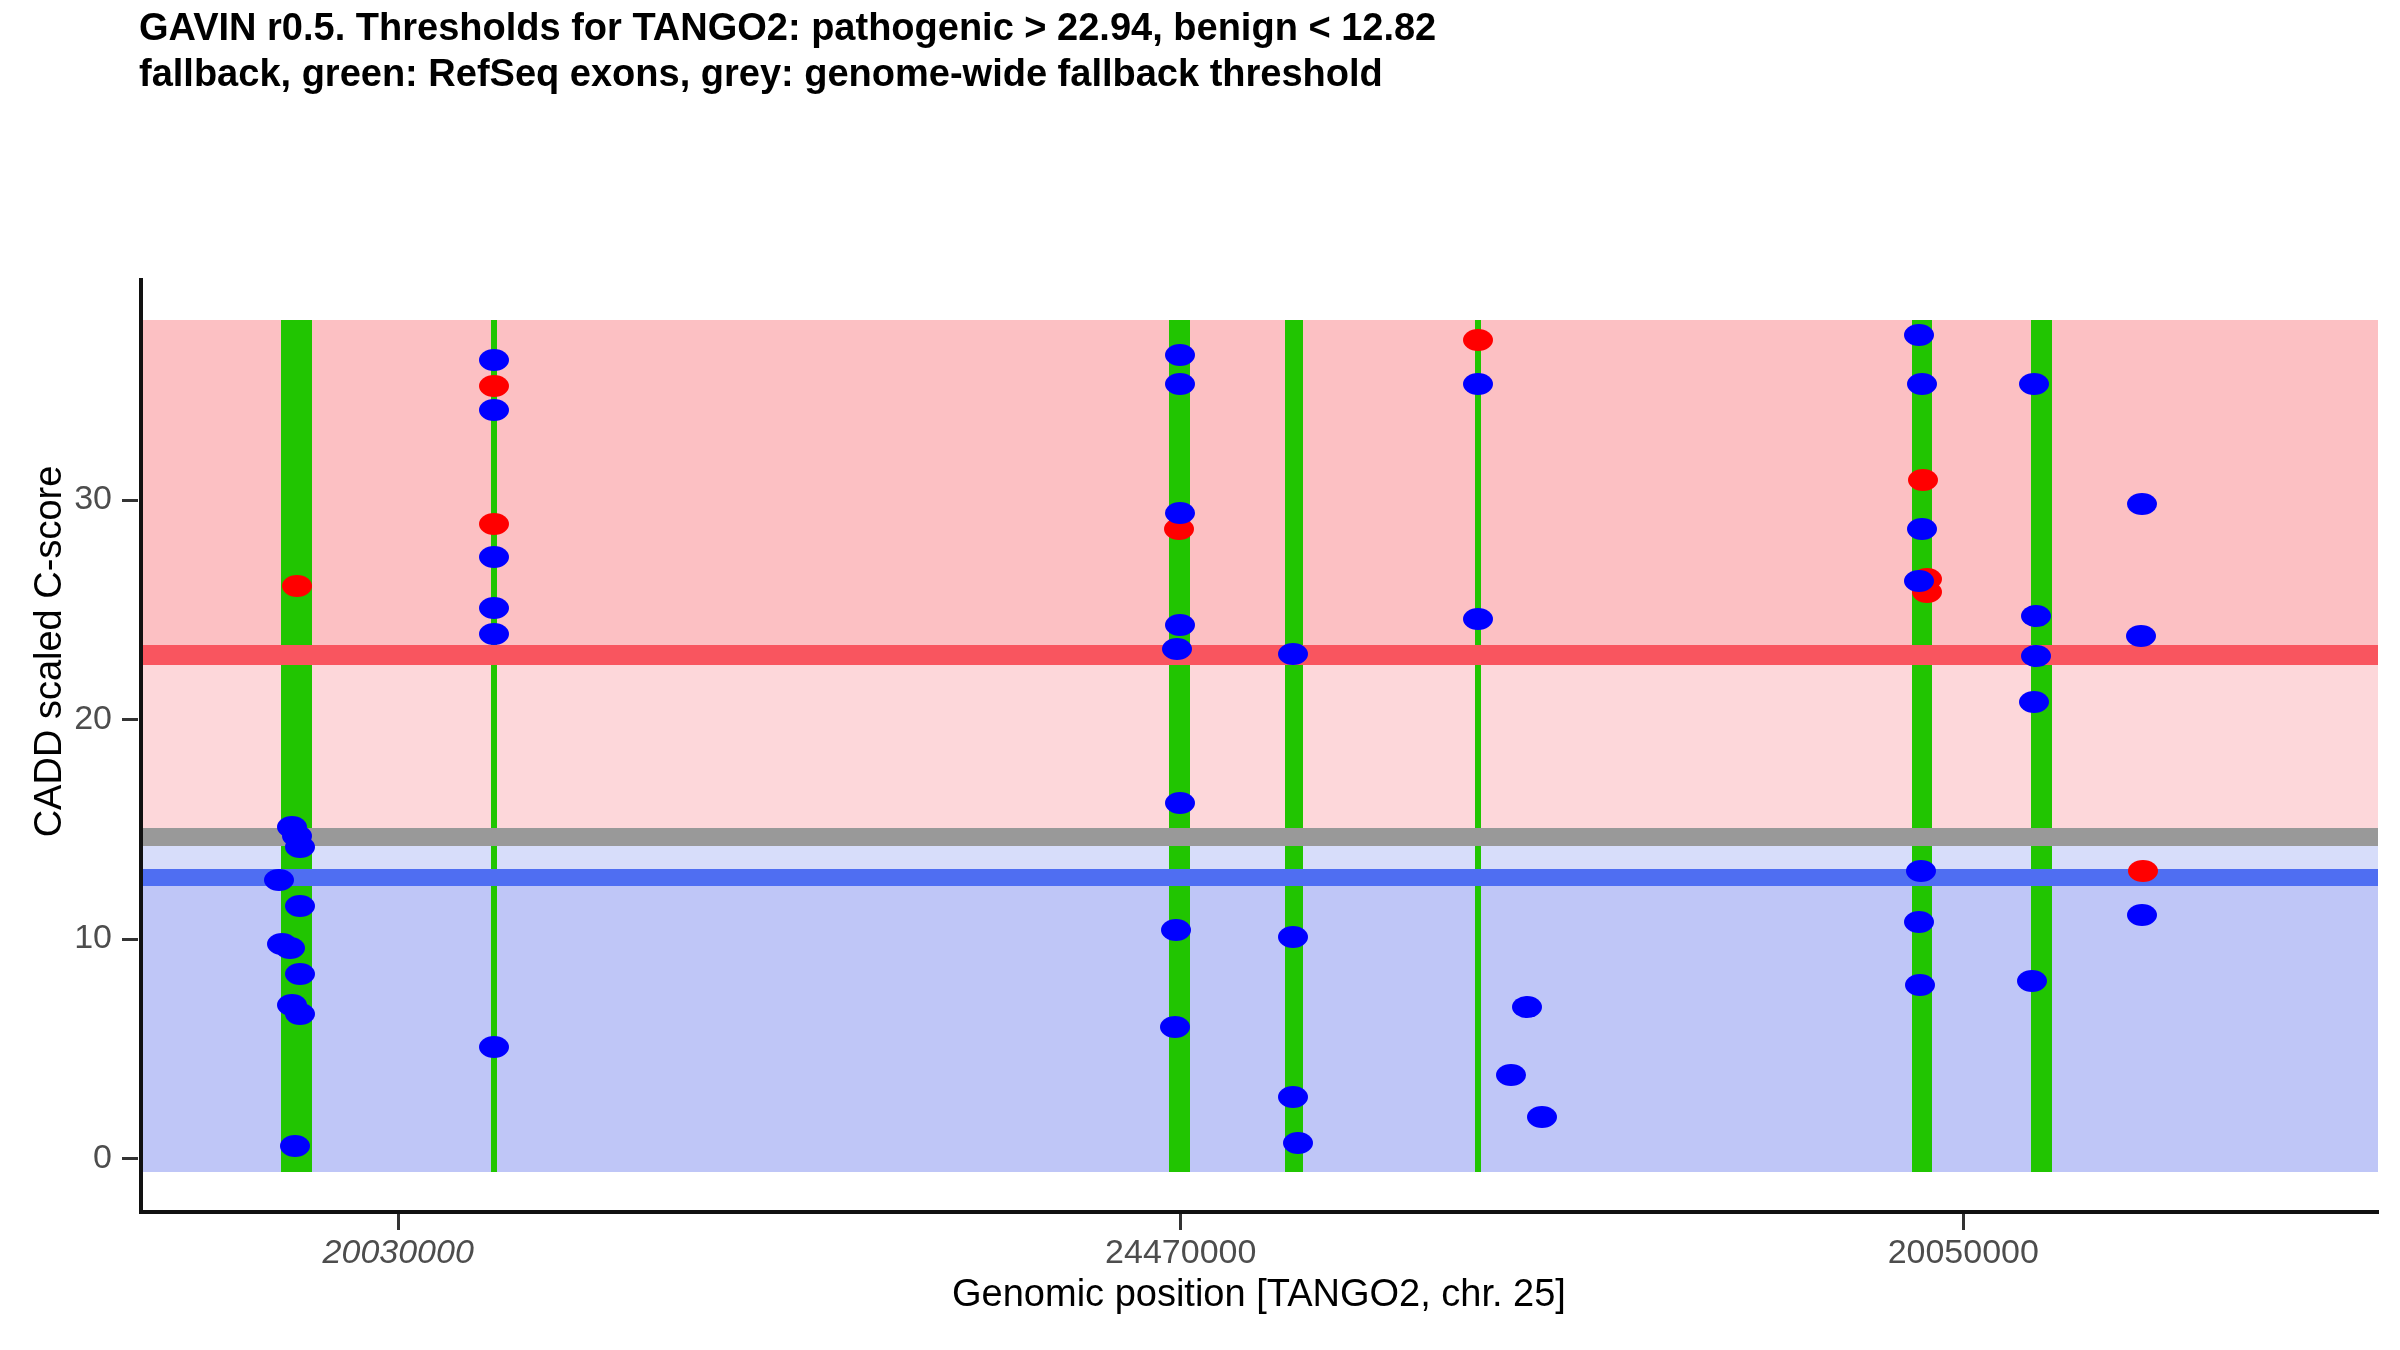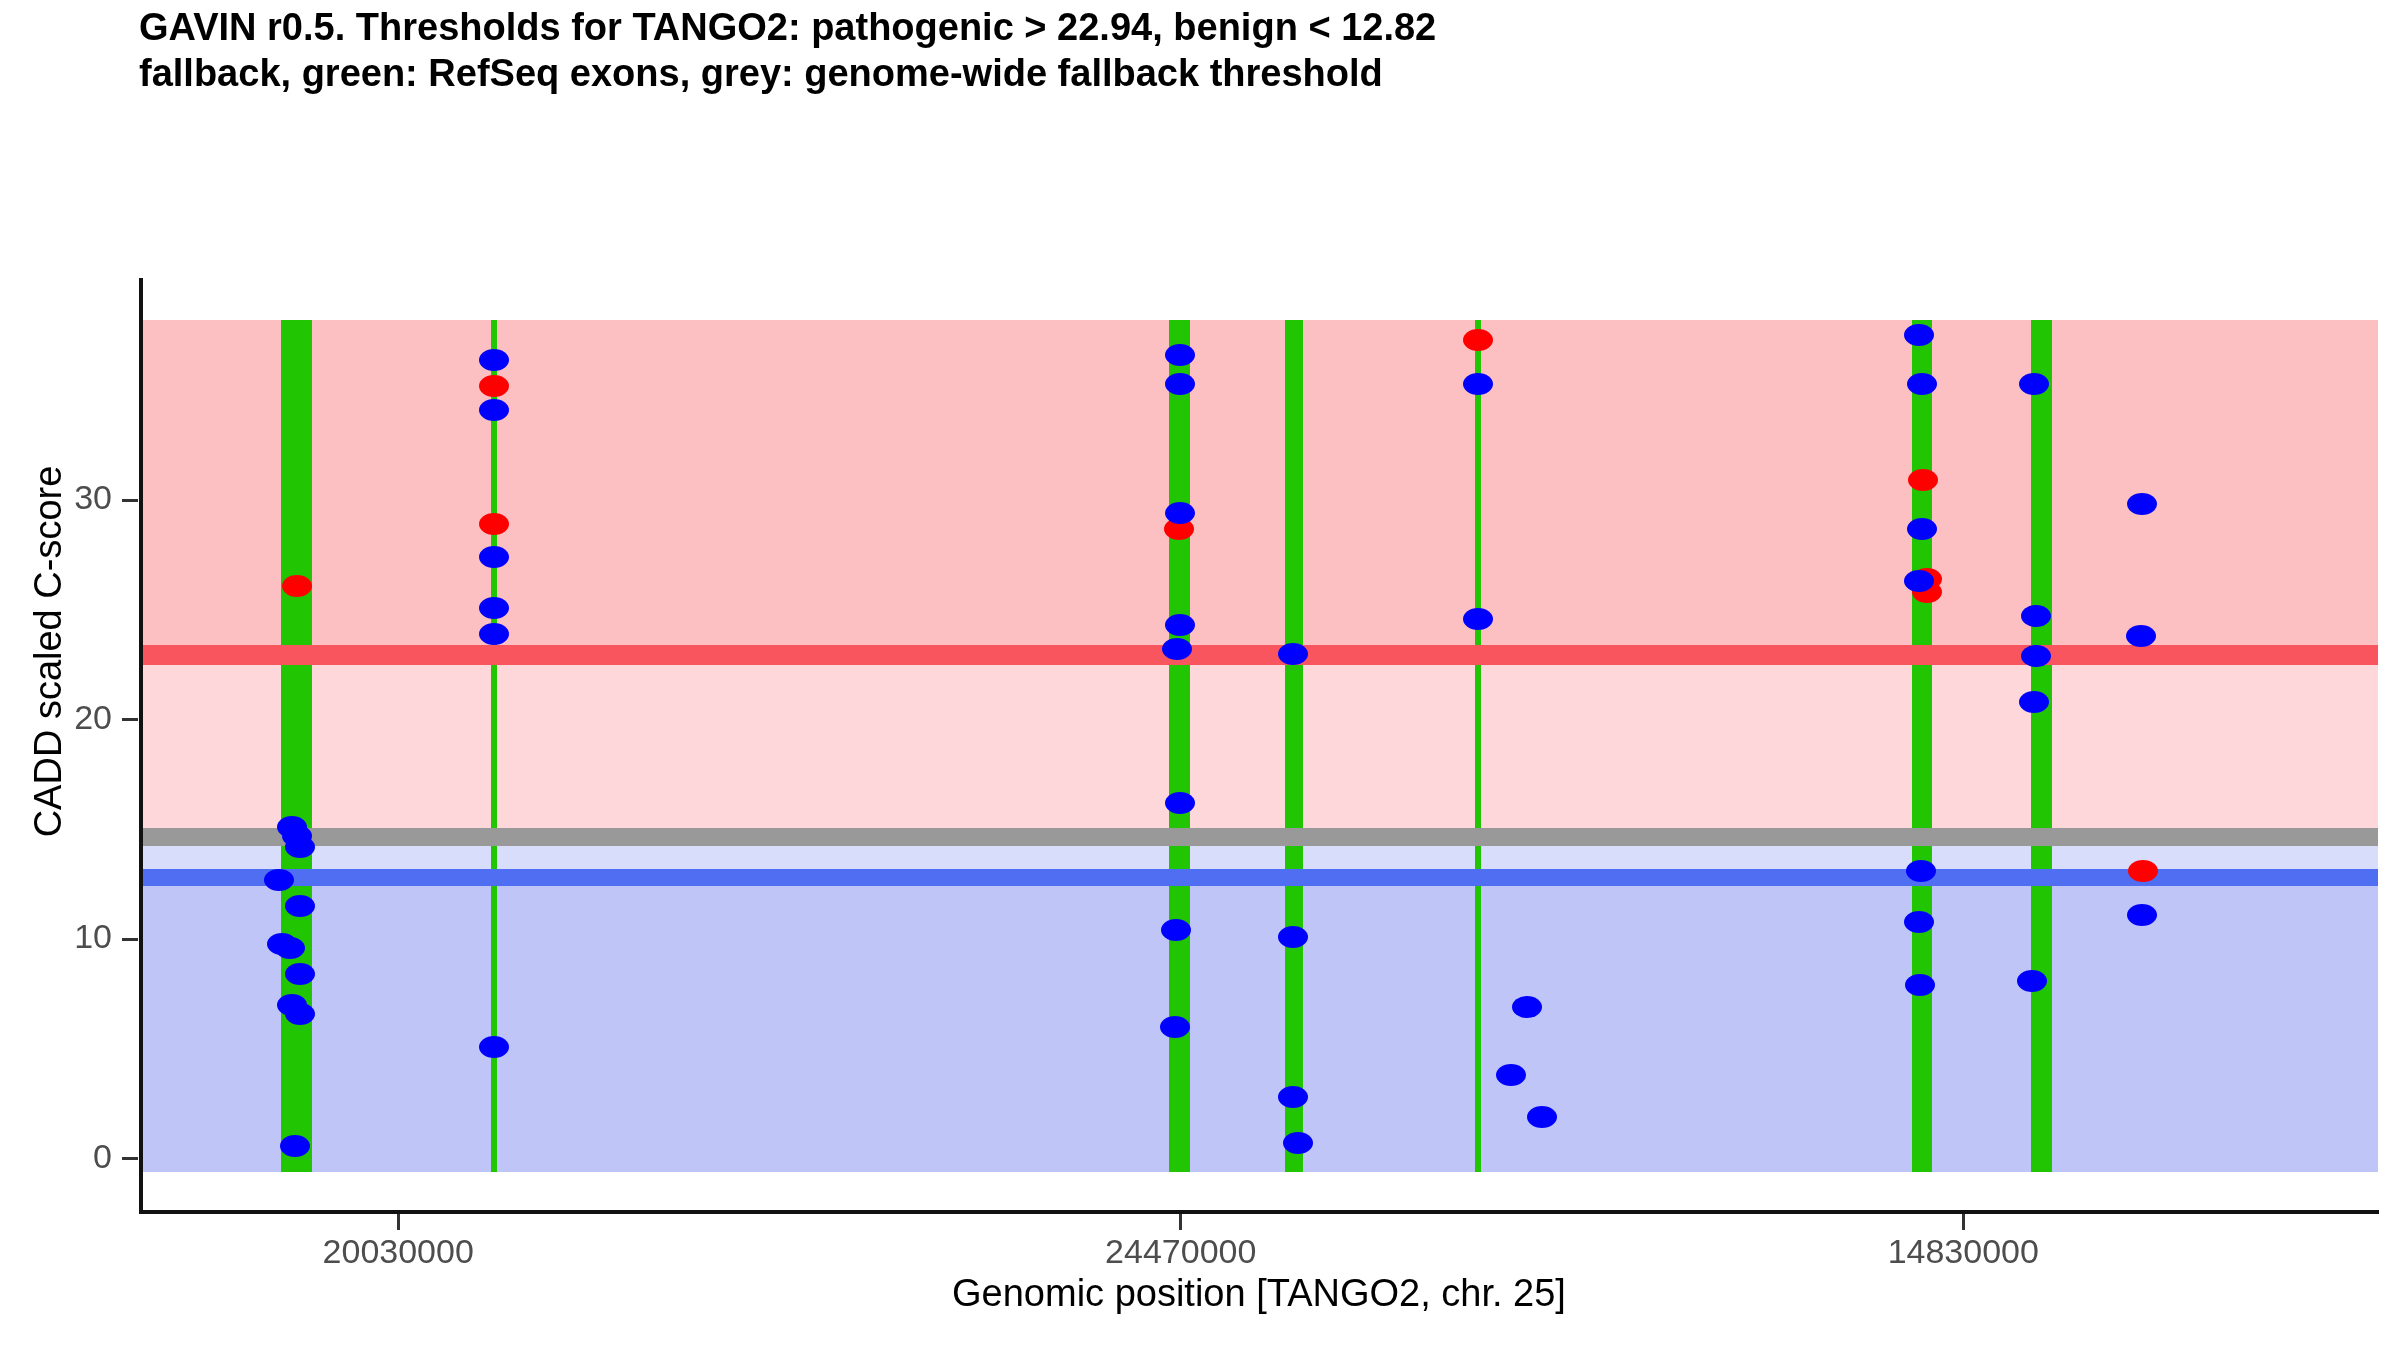--- a/index.html
+++ b/index.html
@@ -130,22 +130,22 @@
       <div class="ylabel" style="left: -8px; top: 1136.82px;">0</div>
       <div class="ytick" style="left: 122px; top: 937.737px;"></div>
       <div class="ylabel" style="left: -8px; top: 917.237px;">10</div>
       <div class="ytick" style="left: 122px; top: 718.149px;"></div>
       <div class="ylabel" style="left: -8px; top: 697.649px;">20</div>
       <div class="ytick" style="left: 122px; top: 498.562px;"></div>
       <div class="ylabel" style="left: -8px; top: 478.062px;">30</div>
     </div>
   <div id="x-ticks">
       <div class="xtick" style="left: 396.731px; top: 1214px;"></div>
-      <div class="xlabel" style="left: 218.231px; top: 1232px;">20030000</div>
+      <div class="xlabel" style="left: 218.231px; top: 1232px; font-style: italic;">20030000</div>
       <div class="xtick" style="left: 1179.25px; top: 1214px;"></div>
       <div class="xlabel" style="left: 1000.75px; top: 1232px;">24470000</div>
       <div class="xtick" style="left: 1961.77px; top: 1214px;"></div>
-      <div class="xlabel" style="left: 1783.27px; top: 1232px;">14830000</div>
+      <div class="xlabel" style="left: 1783.27px; top: 1232px;">20050000</div>
     </div>
 
   <div id="y-axis-title">CADD scaled C-score</div>
   <div id="x-axis-title">Genomic position [TANGO2, chr. 25]</div>
 </div>
 
 </body></html>

